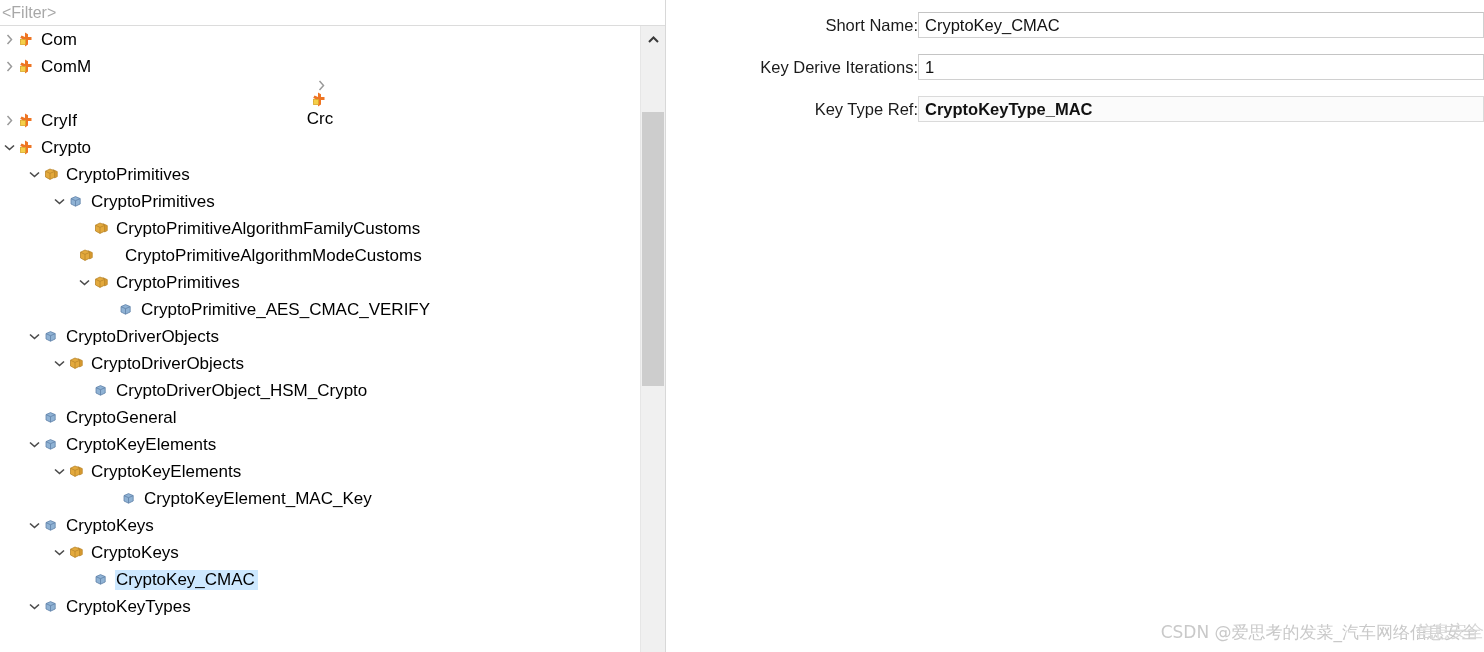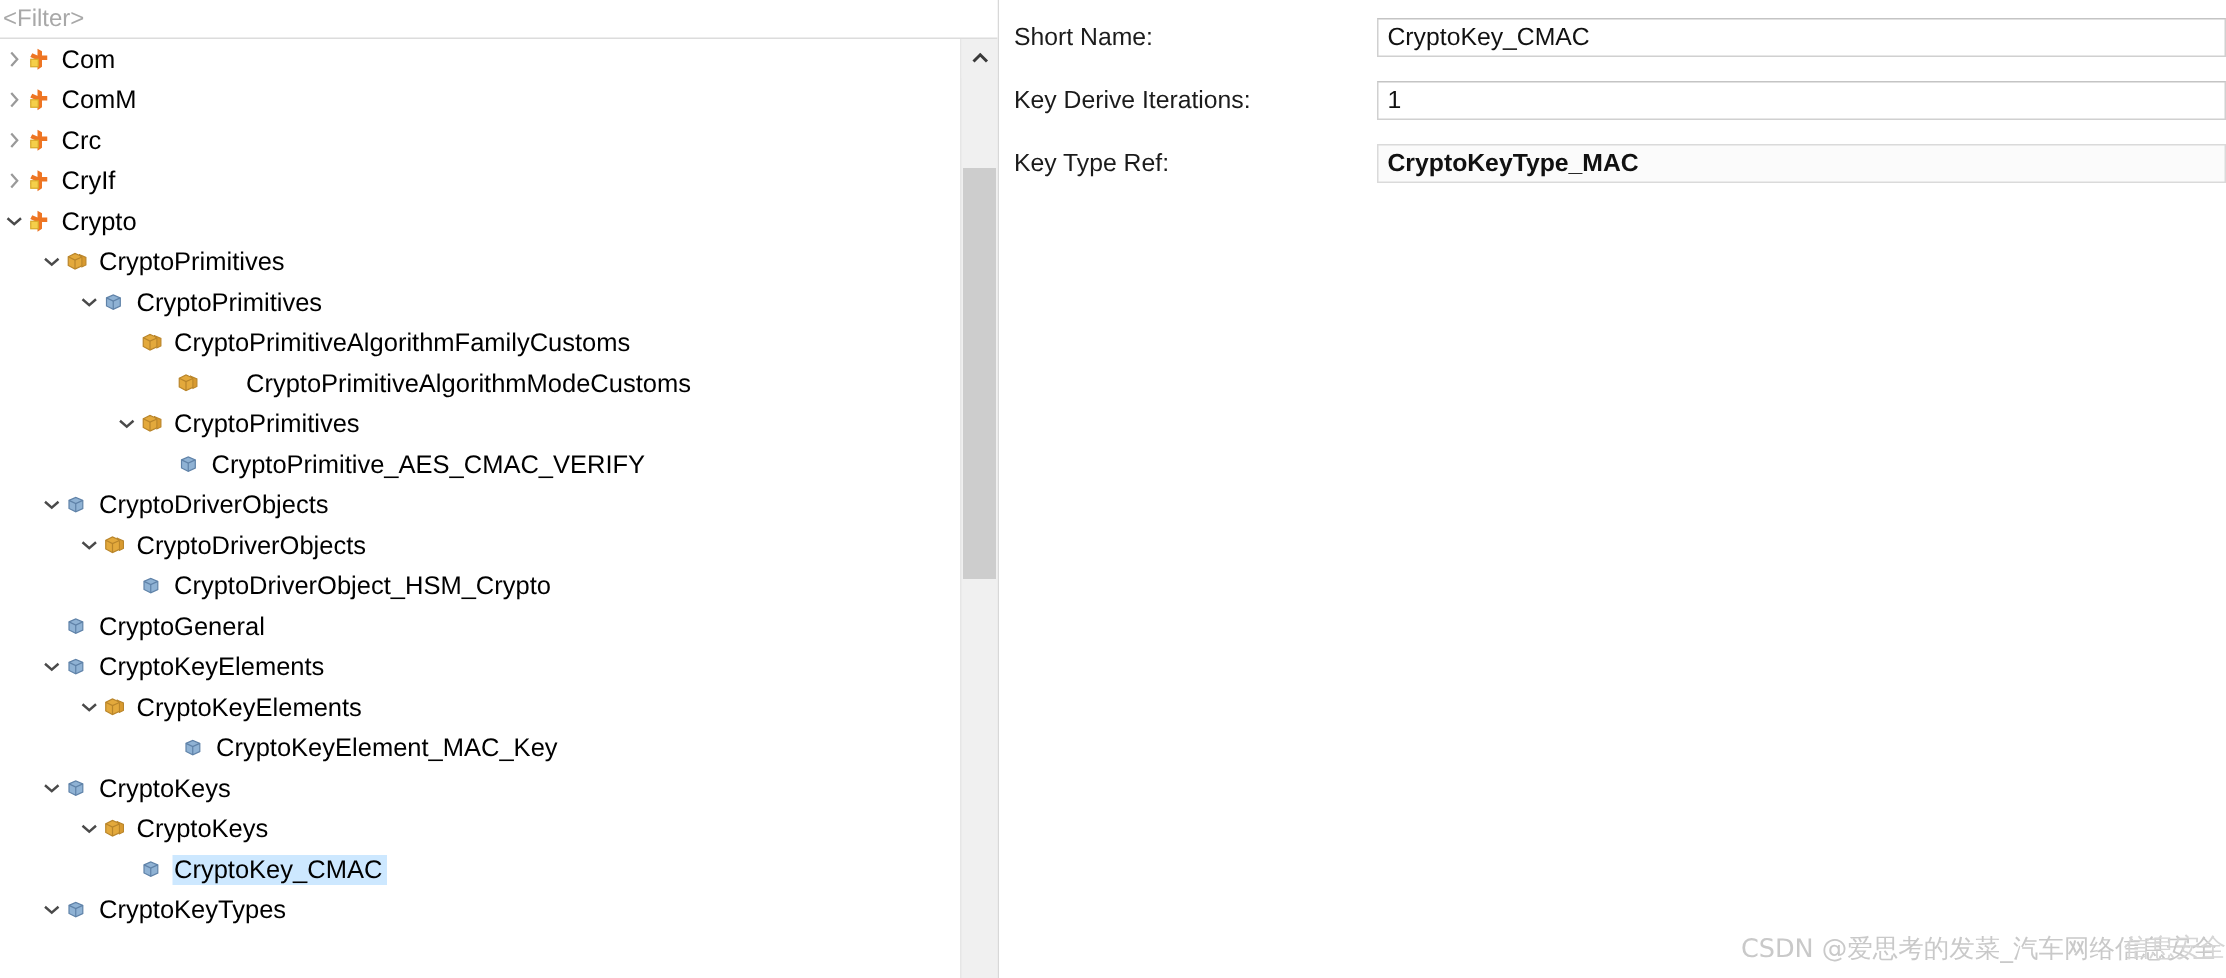--- a/index.html
+++ b/index.html
@@ -154,20 +154,21 @@
     height: 652px;
     background: #ffffff;
     position: relative;
     padding-top: 4px;
     box-sizing: border-box;
   }
   .prop-row {
     display: flex;
     align-items: center;
     height: 42px;
+    text-align: right;
   }
   .prop-label {
     width: 252px;
     min-width: 252px;
     padding-left: 10px;
     box-sizing: border-box;
     font-size: 16.5px;
     color: #1b1b1b;
   }
   .prop-field {
@@ -245,21 +246,21 @@
               </svg>
             </span>
             <span class="node-icon">
               <svg width="18" height="18" viewBox="0 0 18 18">
                 <path d="M8 1.5 L11 3.2 L11 6 L14.5 6 L14.5 9 L11 9 L11 13.5 L8 15.5 L8 11 L4.5 12.5 L3.2 10 L6.5 8.5 L3.2 7 L4.5 4.5 L8 6 Z" fill="#ee7523"></path>
                 <rect x="3.5" y="8.5" width="5" height="5" fill="#f5cf4a" stroke="#d9a92a" stroke-width="0.8"></rect>
               </svg>
             </span>
             <span class="node-label">ComM</span>
           </div>
-          <div class="tree-row" style="padding-left: 2px;">
+          <div class="tree-row" style="padding-left: 2px; flex-direction: column;">
             <span class="twisty">
               <svg width="7" height="11" viewBox="0 0 7 11">
                 <path d="M1.5 1 L5.5 5.5 L1.5 10" fill="none" stroke="#9a9a9a" stroke-width="1.5"></path>
               </svg>
             </span>
             <span class="node-icon">
               <svg width="18" height="18" viewBox="0 0 18 18">
                 <path d="M8 1.5 L11 3.2 L11 6 L14.5 6 L14.5 9 L11 9 L11 13.5 L8 15.5 L8 11 L4.5 12.5 L3.2 10 L6.5 8.5 L3.2 7 L4.5 4.5 L8 6 Z" fill="#ee7523"></path>
                 <rect x="3.5" y="8.5" width="5" height="5" fill="#f5cf4a" stroke="#d9a92a" stroke-width="0.8"></rect>
               </svg>
@@ -330,21 +331,21 @@
             <span class="node-icon">
               <svg width="17" height="17" viewBox="0 0 17 17">
                 <path d="M2.5 5.2 L7 3 L12 5.2 L12 11 L7 13.4 L2.5 11 Z" fill="#e3a93c" stroke="#b9852a" stroke-width="0.8"></path>
                 <path d="M2.5 5.2 L7 7.4 L12 5.2" fill="none" stroke="#b9852a" stroke-width="0.8"></path>
                 <path d="M7 7.4 L7 13.4" fill="none" stroke="#b9852a" stroke-width="0.8"></path>
                 <path d="M9.8 3.6 L14.3 5.6 L14.3 10.6 L11.6 12 L11.6 5.6 Z" fill="#d89a30" stroke="#b9852a" stroke-width="0.7"></path>
               </svg>
             </span>
             <span class="node-label">CryptoPrimitiveAlgorithmFamilyCustoms</span>
           </div>
-          <div class="tree-row" style="padding-left: 77px; gap: 24px;">
+          <div class="tree-row" style="padding-left: 38px; gap: 24px;">
             <span class="twisty none"></span>
             <span class="node-icon">
               <svg width="17" height="17" viewBox="0 0 17 17">
                 <path d="M2.5 5.2 L7 3 L12 5.2 L12 11 L7 13.4 L2.5 11 Z" fill="#e3a93c" stroke="#b9852a" stroke-width="0.8"></path>
                 <path d="M2.5 5.2 L7 7.4 L12 5.2" fill="none" stroke="#b9852a" stroke-width="0.8"></path>
                 <path d="M7 7.4 L7 13.4" fill="none" stroke="#b9852a" stroke-width="0.8"></path>
                 <path d="M9.8 3.6 L14.3 5.6 L14.3 10.6 L11.6 12 L11.6 5.6 Z" fill="#d89a30" stroke="#b9852a" stroke-width="0.7"></path>
               </svg>
             </span>
             <span class="node-label">CryptoPrimitiveAlgorithmModeCustoms</span>

